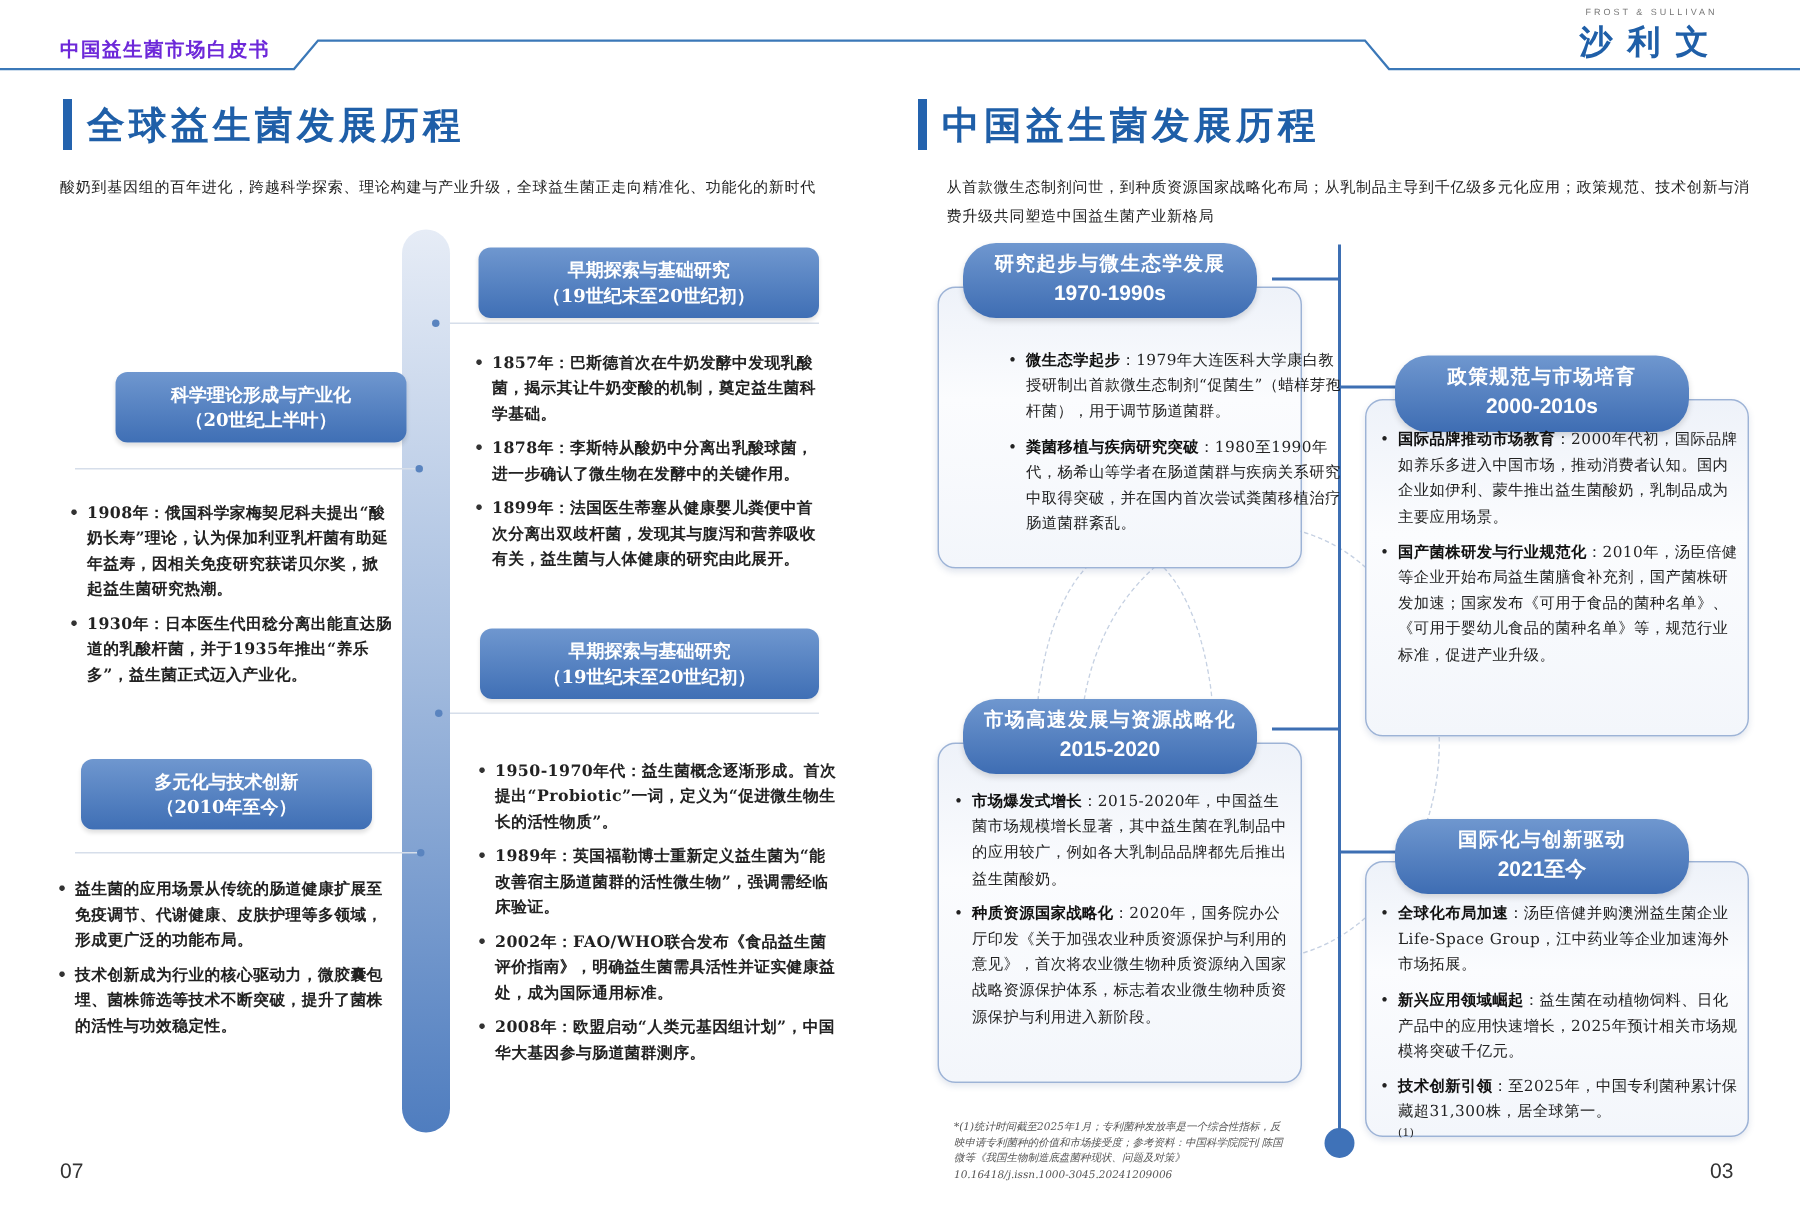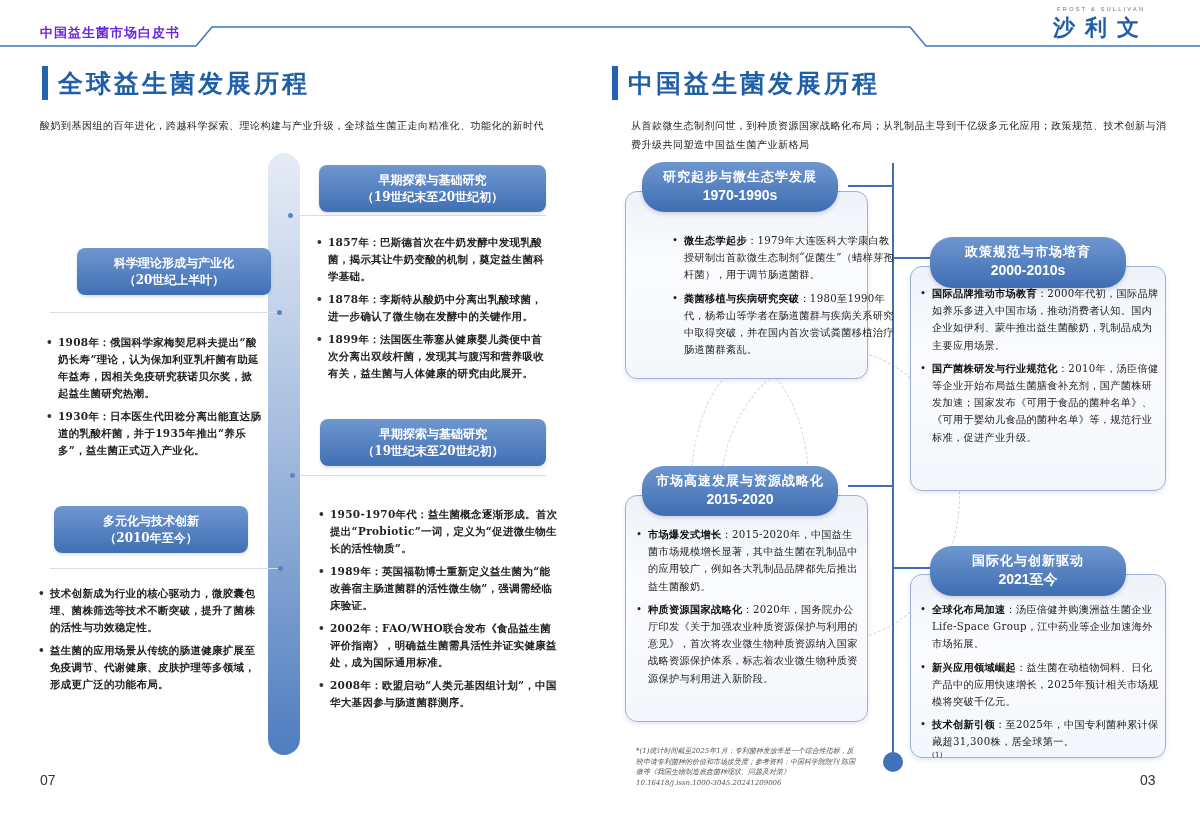--- a/index.html
+++ b/index.html
@@ -109,22 +109,22 @@
   <li>1989年：英国福勒博士重新定义益生菌为“能改善宿主肠道菌群的活性微生物”，强调需经临床验证。</li>
   <li>2002年：FAO/WHO联合发布《食品益生菌评价指南》，明确益生菌需具活性并证实健康益处，成为国际通用标准。</li>
   <li>2008年：欧盟启动“人类元基因组计划”，中国华大基因参与肠道菌群测序。</li>
 </ul>
 
 <div class="l-head" style="left:54px; top:506px; width:194px; height:47px;">
   <div>多元化与技术创新</div>
   <div>（2010年至今）</div>
 </div>
 <ul class="l-list" style="left:38px; top:585px; width:224px;">
+  <li>益生菌的应用场景从传统的肠道健康扩展至免疫调节、代谢健康、皮肤护理等多领域，形成更广泛的功能布局。</li>
   <li>技术创新成为行业的核心驱动力，微胶囊包埋、菌株筛选等技术不断突破，提升了菌株的活性与功效稳定性。</li>
-  <li>益生菌的应用场景从传统的肠道健康扩展至免疫调节、代谢健康、皮肤护理等多领域，形成更广泛的功能布局。</li>
 </ul>
 
 <div class="page-num" style="left:40px;">07</div>
 
 <div class="sec-title" style="left:612px;">
   <div class="sec-bar"></div>
   <div class="sec-text">中国益生菌发展历程</div>
 </div>
 <div class="sec-sub" style="left:588px; width:540px;margin-left:43px;">从首款微生态制剂问世，到种质资源国家战略化布局；从乳制品主导到千亿级多元化应用；政策规范、技术创新与消费升级共同塑造中国益生菌产业新格局</div>
 

